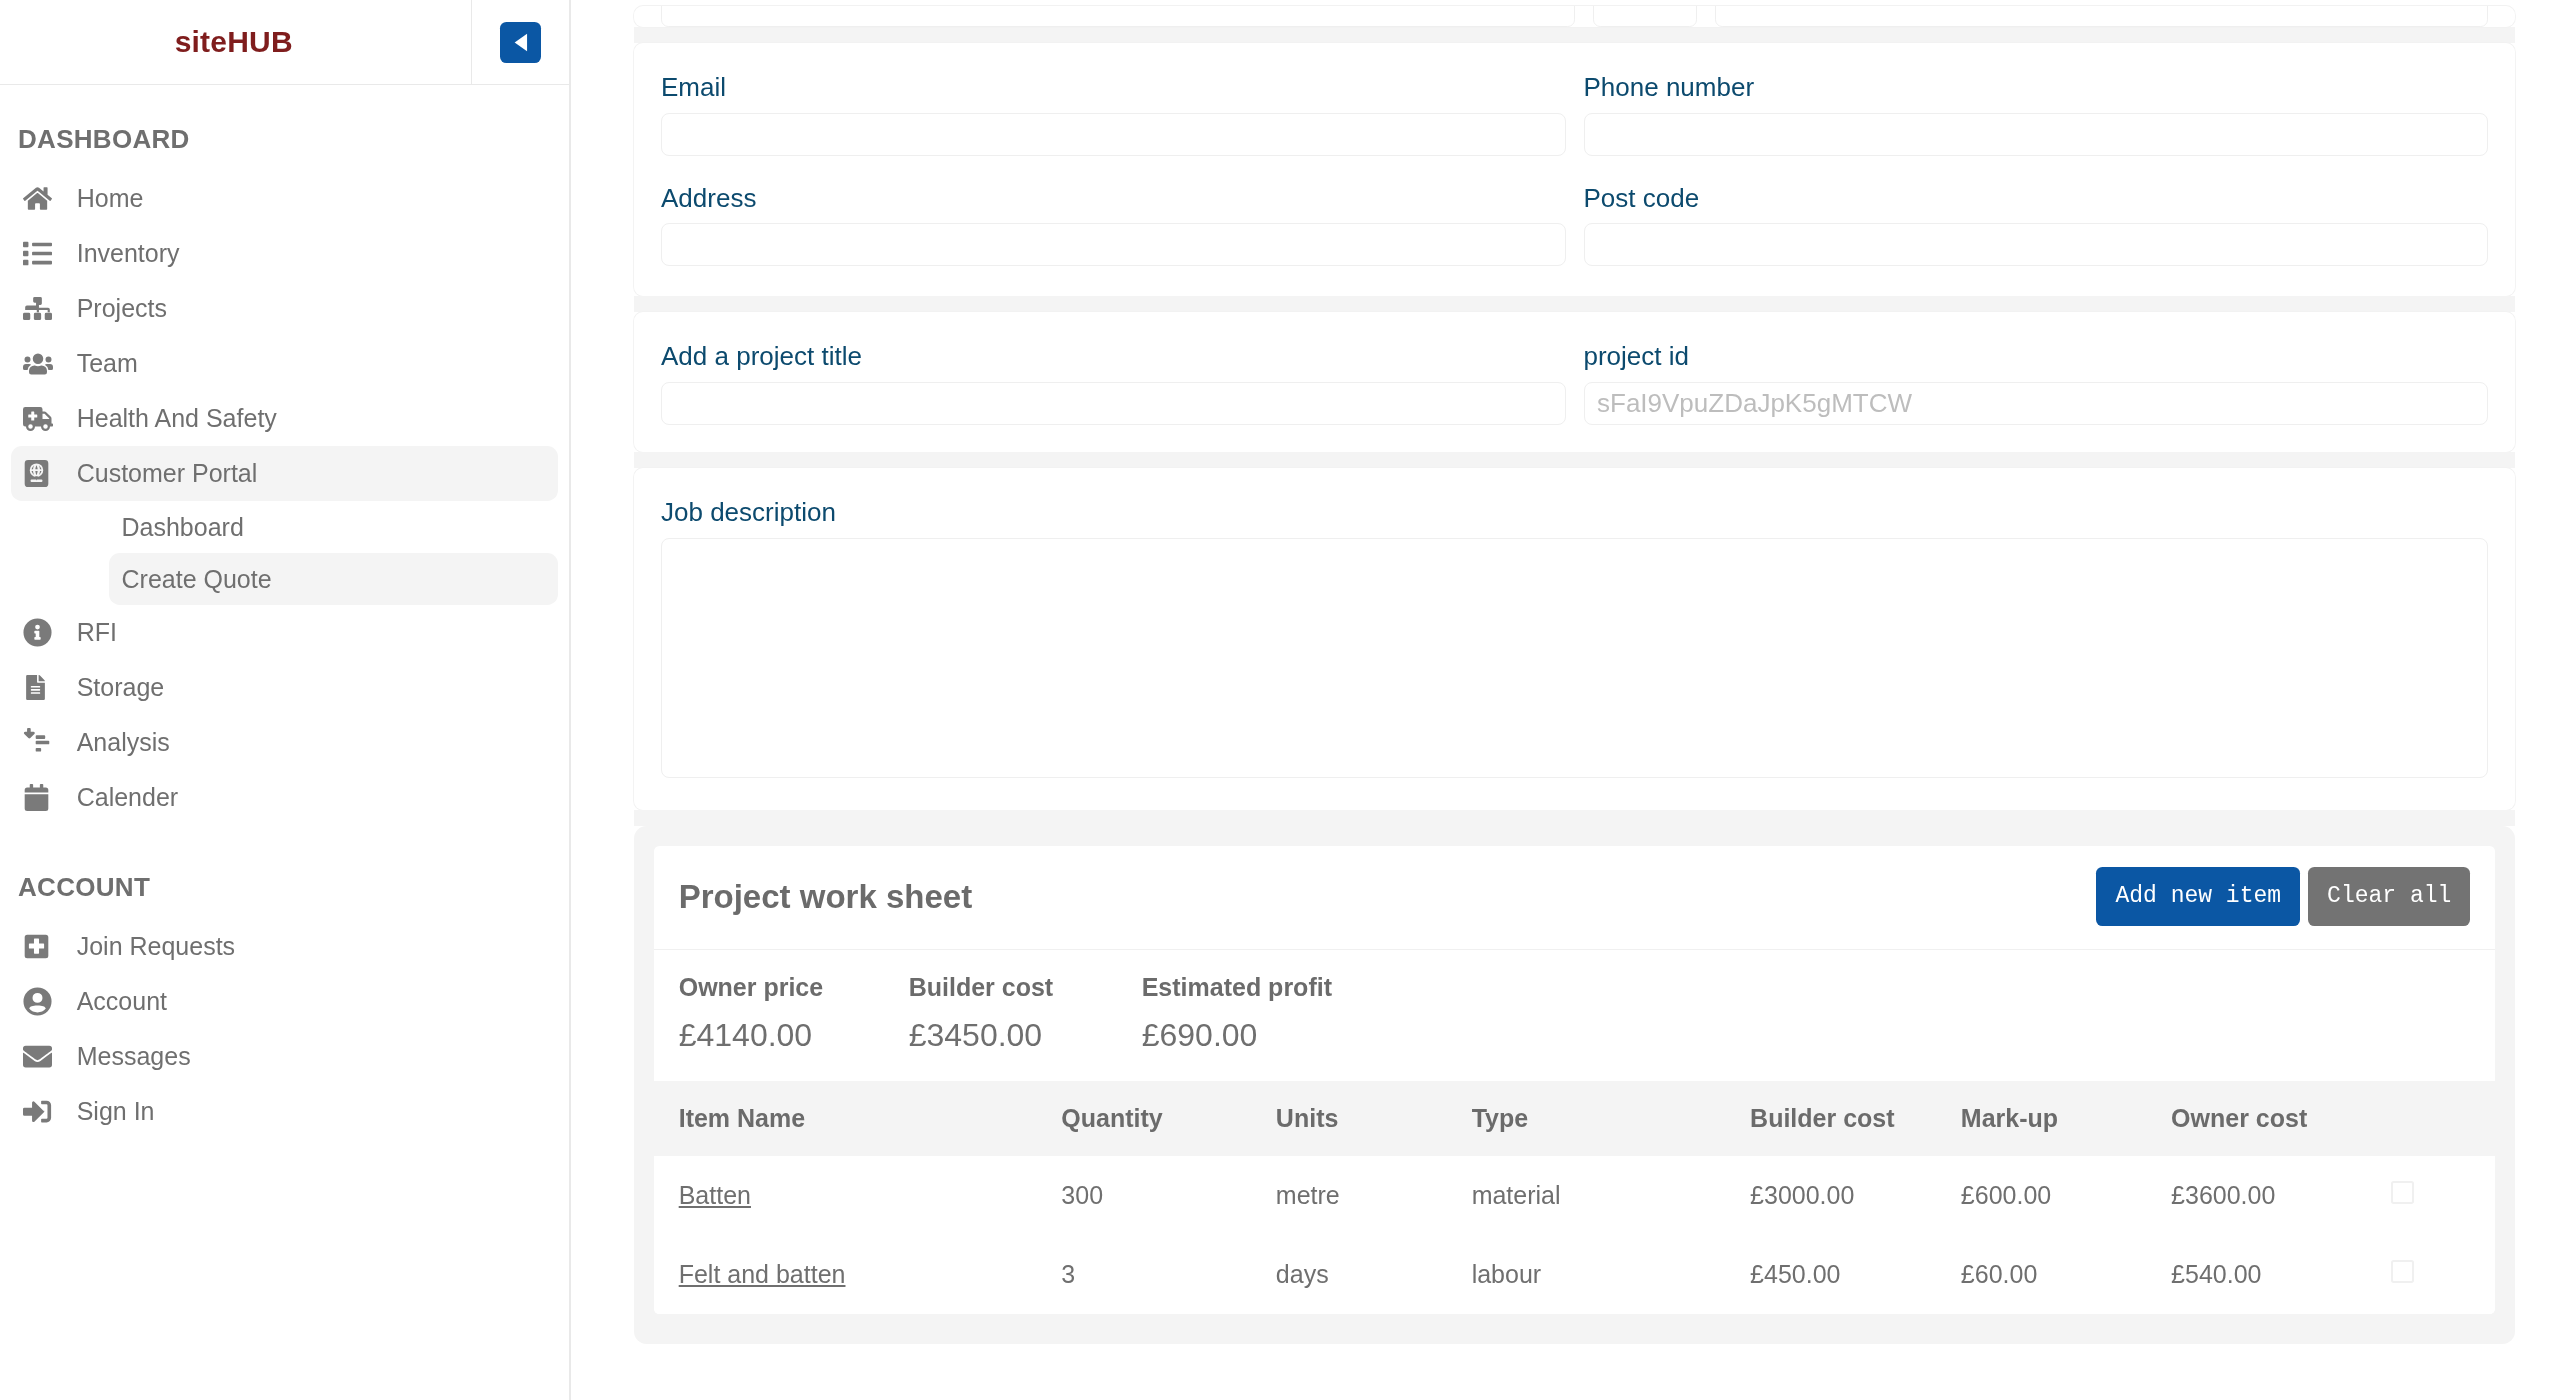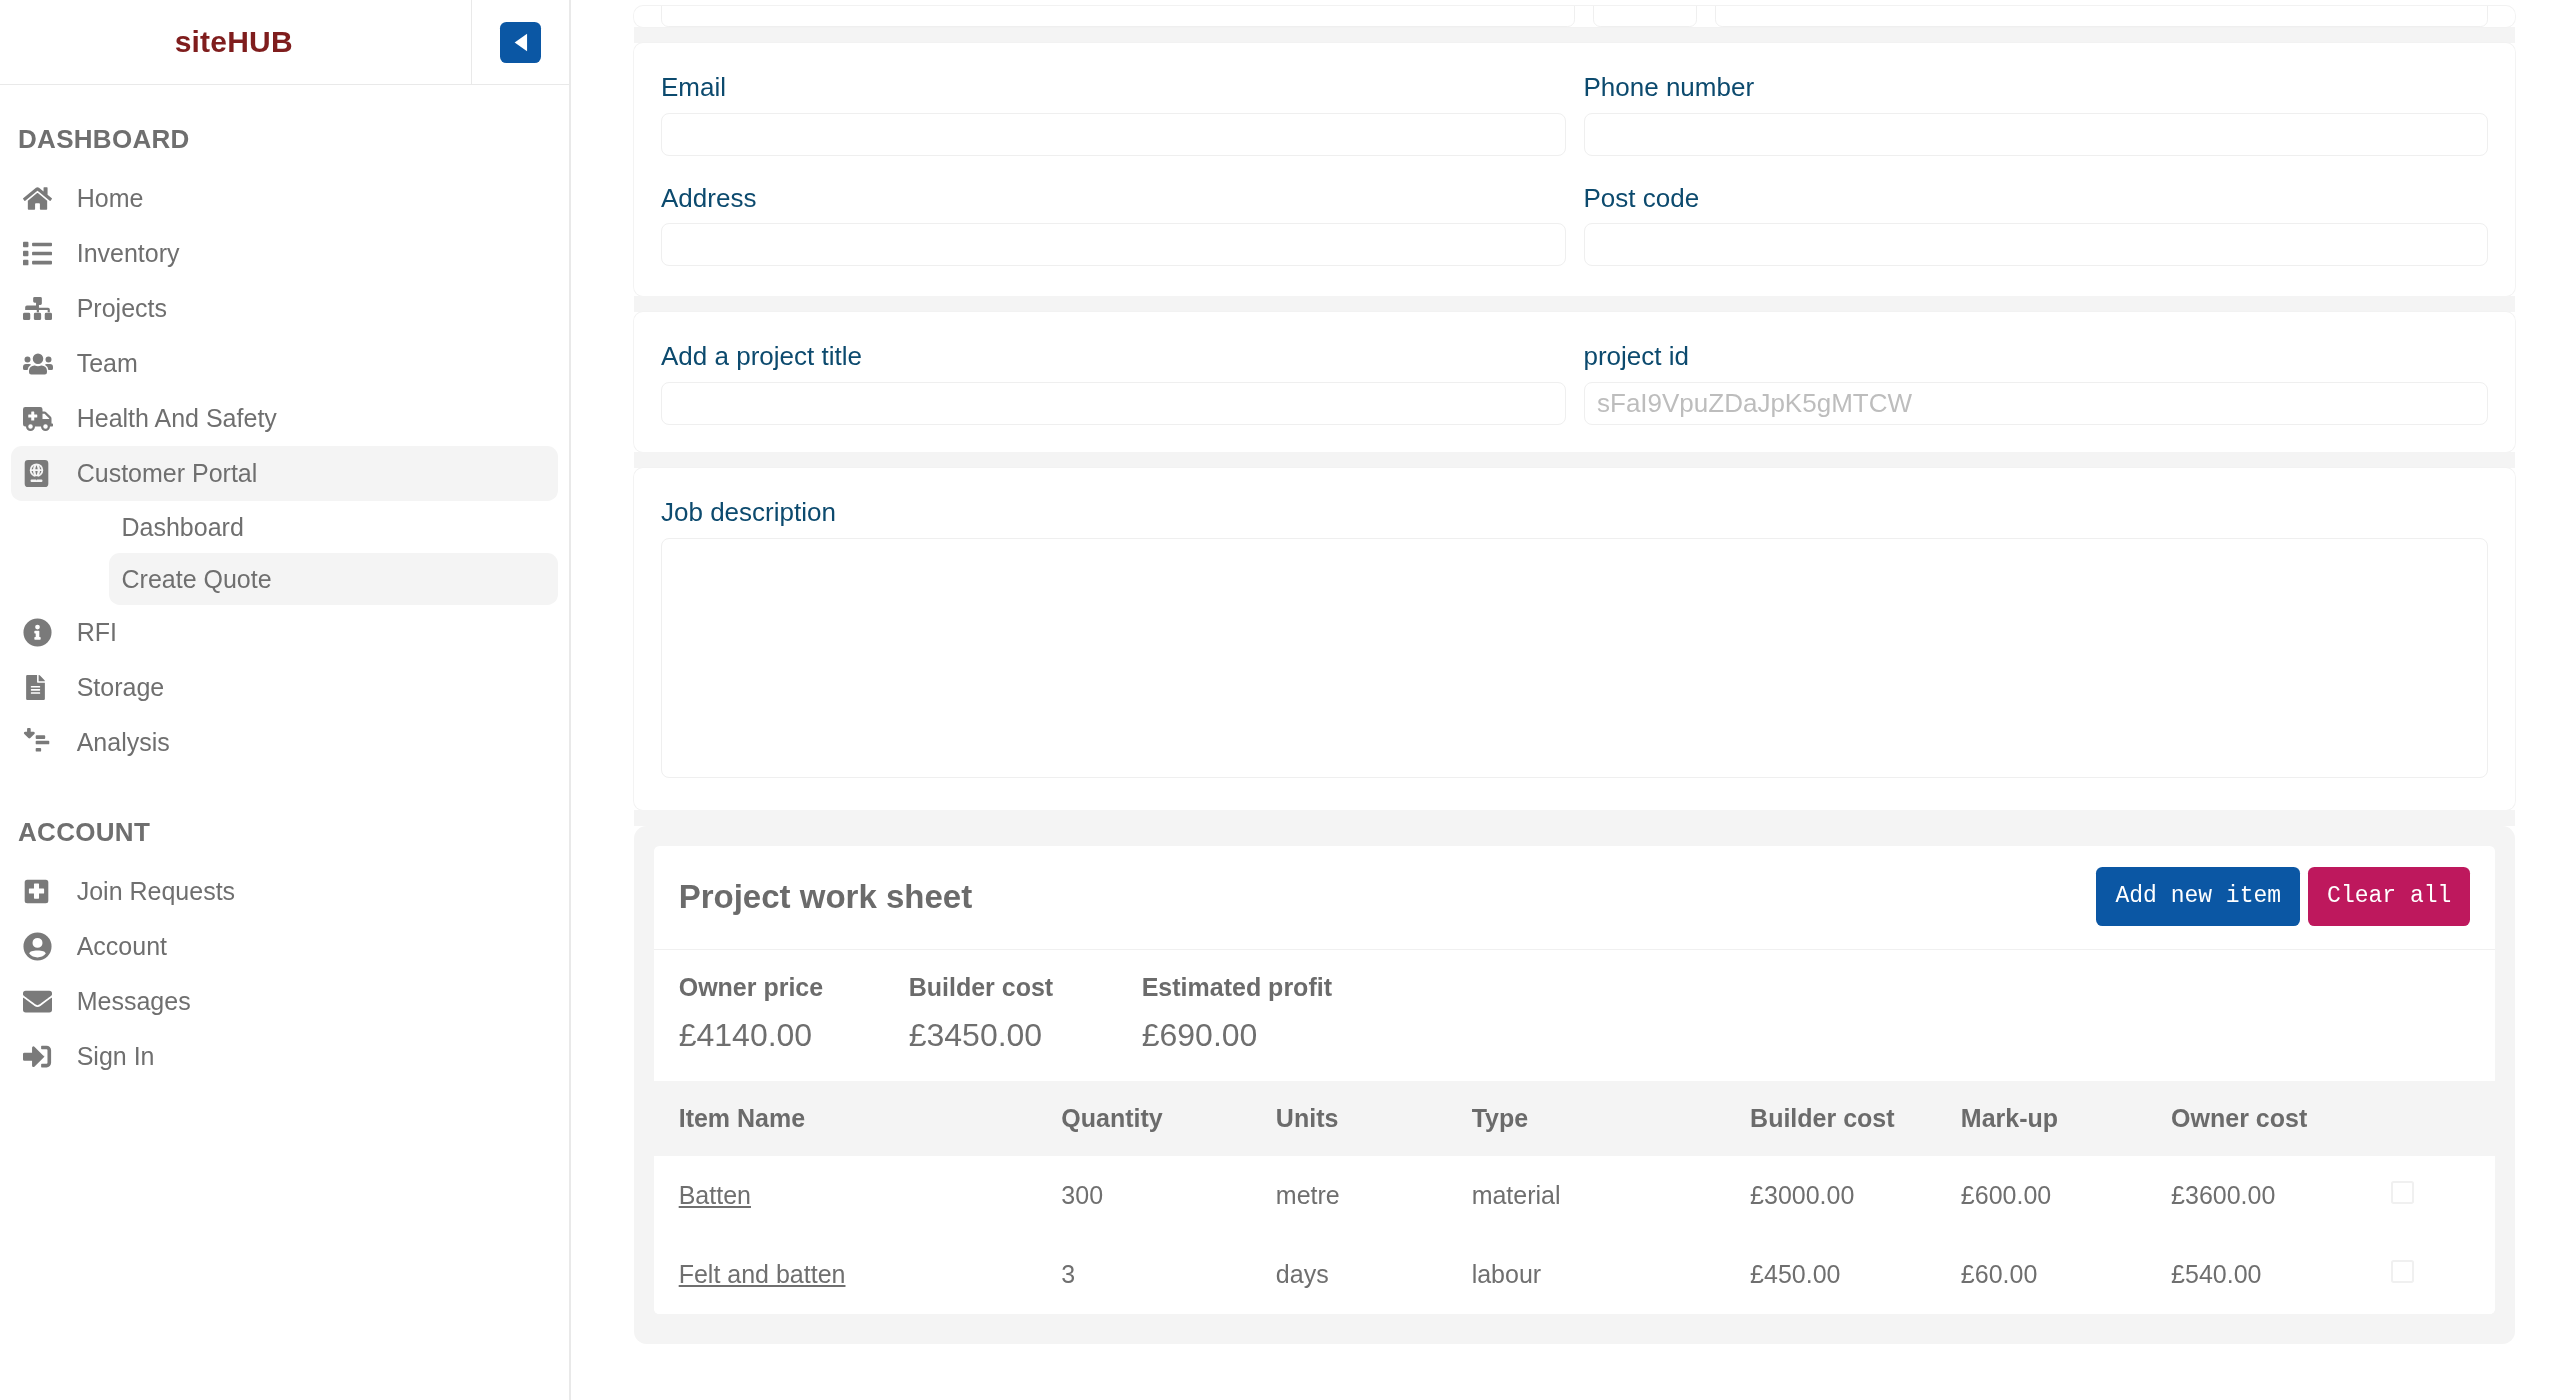--- a/index.html
+++ b/index.html
@@ -233,21 +233,21 @@
     border-radius: 6.3px;
     font-size: 23px;
     color: #ffffff;
     padding: 18px 19px;
     cursor: pointer;
     font-family: Liberation Mono, monospace;
     line-height: 1;
     text-align: right;
   }
   .btn-primary { background: #0b57a4; }
-  .btn-muted { background: #be185d; }
+  .btn-muted { background: #737373; }
 
   .summary {
     display: flex;
     padding: 23px 25px 27px 25px;
   }
   .summary-col:nth-child(1) { width: 230px; }
   .summary-col:nth-child(2) { width: 233px; }
   .summary-col:nth-child(3) { width: 358px; }
   .summary-label {
     font-size: 25px;
@@ -408,20 +408,28 @@
 
     <div class="nav-item">
       <span class="nav-icon">
         <svg width="29" height="29" viewBox="0 0 512 512">
             <path d="M304 416h-64a16 16 0 0 1 -16-16v-32a16 16 0 0 1 16-16h64a16 16 0 0 1 16 16v32a16 16 0 0 1 -16 16zM168 64h-32V16A16 16 0 0 0 120 0H88a16 16 0 0 0 -16 16v48H40a24 24 0 0 0 -17 41l72 72a24 24 0 0 0 34 0l72-72a24 24 0 0 0 -17-41zm208 128H240a16 16 0 0 1 -16-16v-32a16 16 0 0 1 16-16h136a16 16 0 0 1 16 16v32a16 16 0 0 1 -16 16zm72 96H240a16 16 0 0 1 -16-16v-32a16 16 0 0 1 16-16h208a16 16 0 0 1 16 16v32a16 16 0 0 1 -16 16z"></path>
           </svg>
       </span>
       <span class="nav-label">Analysis</span>
     </div>
 
+    <div class="nav-item">
+      <span class="nav-icon">
+        <svg width="27" height="27" viewBox="0 0 448 512">
+            <path d="M0 464a48 48 0 0 0 48 48h352a48 48 0 0 0 48-48V192H0zm400-400h-48V16a16 16 0 0 0 -16-16h-32a16 16 0 0 0 -16 16v48H160V16a16 16 0 0 0 -16-16h-32a16 16 0 0 0 -16 16v48H48A48 48 0 0 0 0 112v48h448v-48a48 48 0 0 0 -48-48z"></path>
+          </svg>
+      </span>
+      <span class="nav-label">Calender</span>
+    </div>
 
     <div class="nav-section-title account">ACCOUNT</div>
 
     <div class="nav-item">
       <span class="nav-icon">
         <svg width="27" height="27" viewBox="0 0 448 512">
             <path d="M400 32H48A48 48 0 0 0 0 80v352a48 48 0 0 0 48 48h352a48 48 0 0 0 48-48V80a48 48 0 0 0 -48-48zm-32 252a12 12 0 0 1 -12 12h-84v84a12 12 0 0 1 -12 12h-72a12 12 0 0 1 -12-12v-84H92a12 12 0 0 1 -12-12v-72a12 12 0 0 1 12-12h84V116a12 12 0 0 1 12-12h72a12 12 0 0 1 12 12v84h84a12 12 0 0 1 12 12z"></path>
           </svg>
       </span>
       <span class="nav-label">Join Requests</span>

